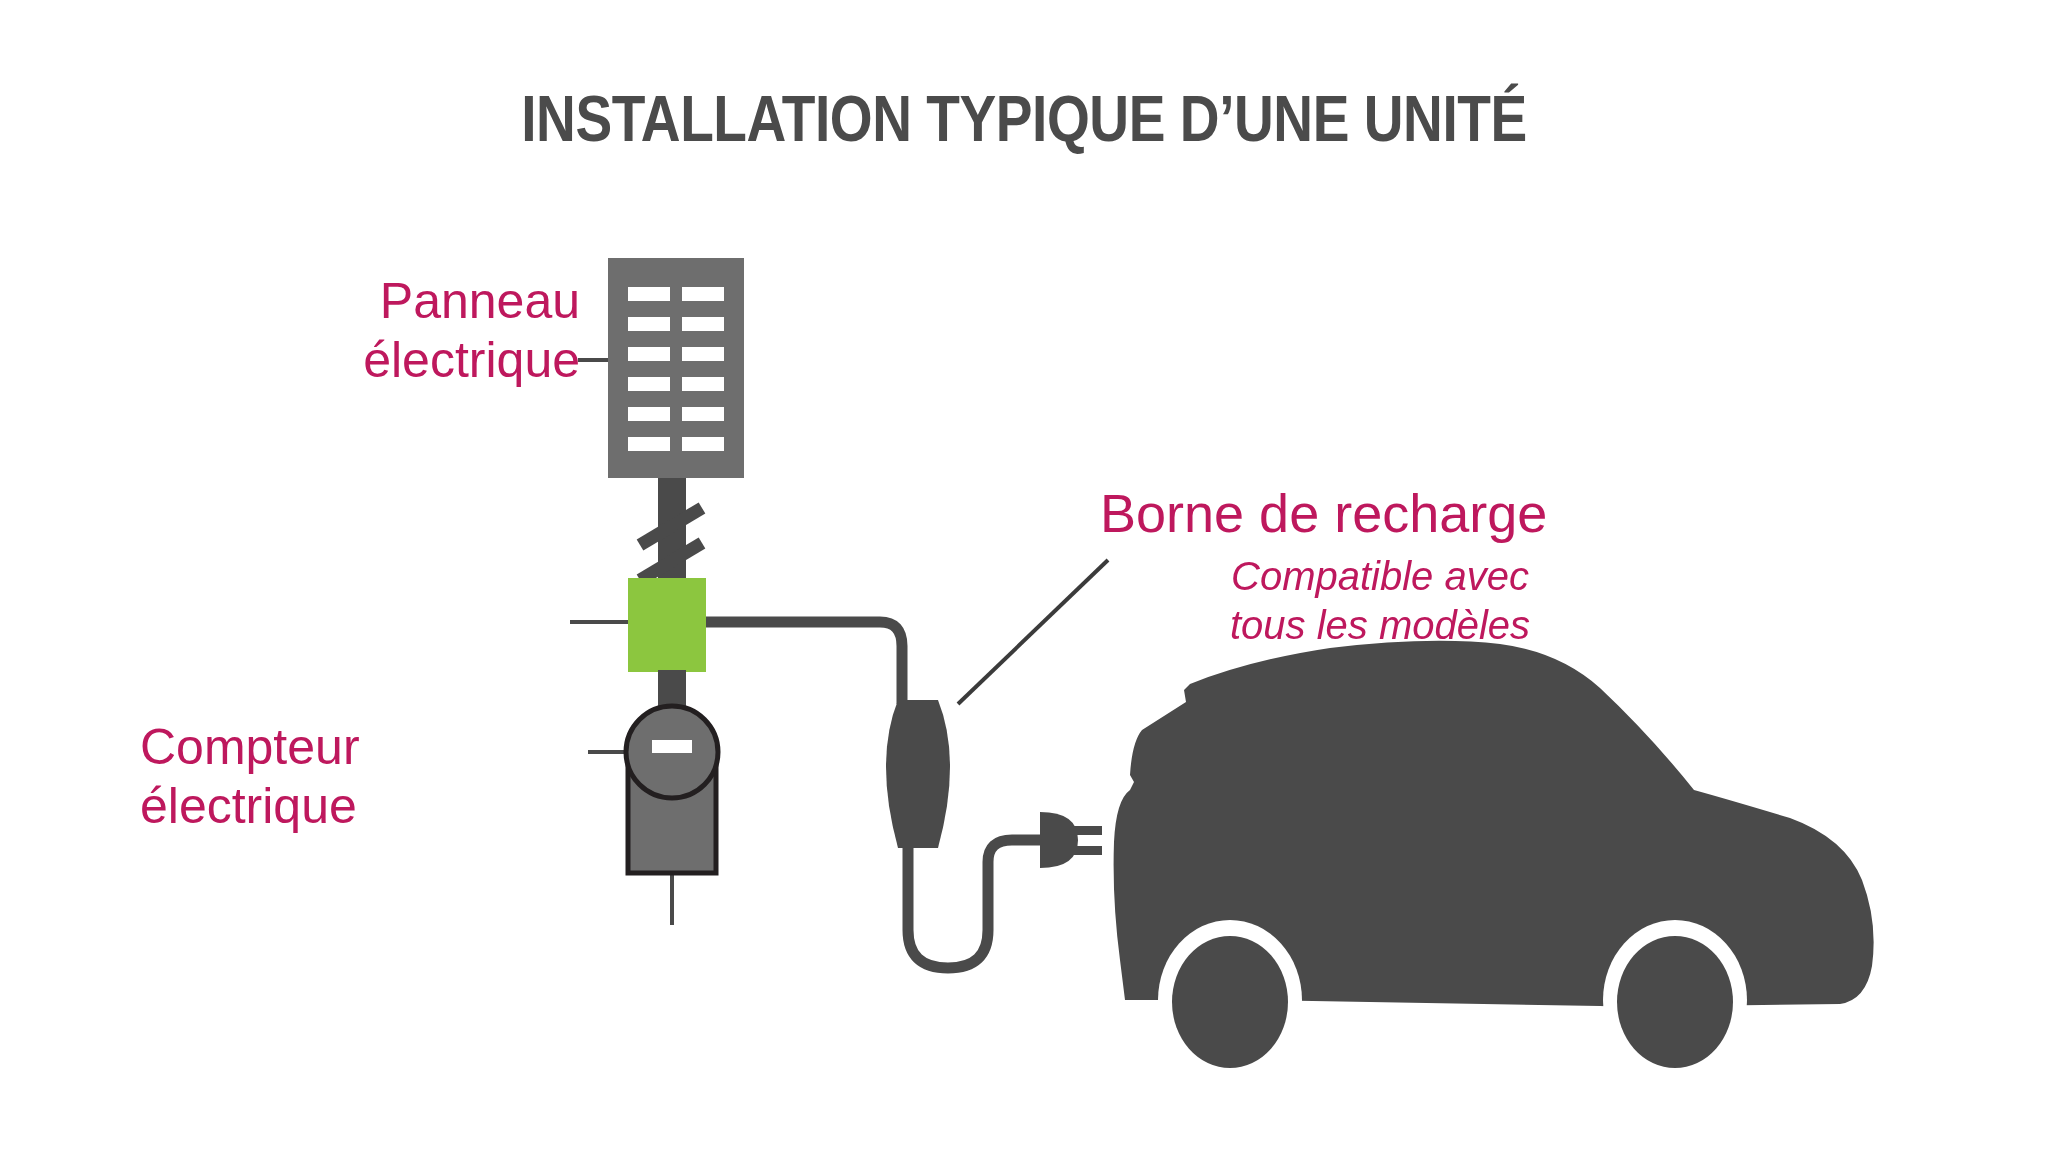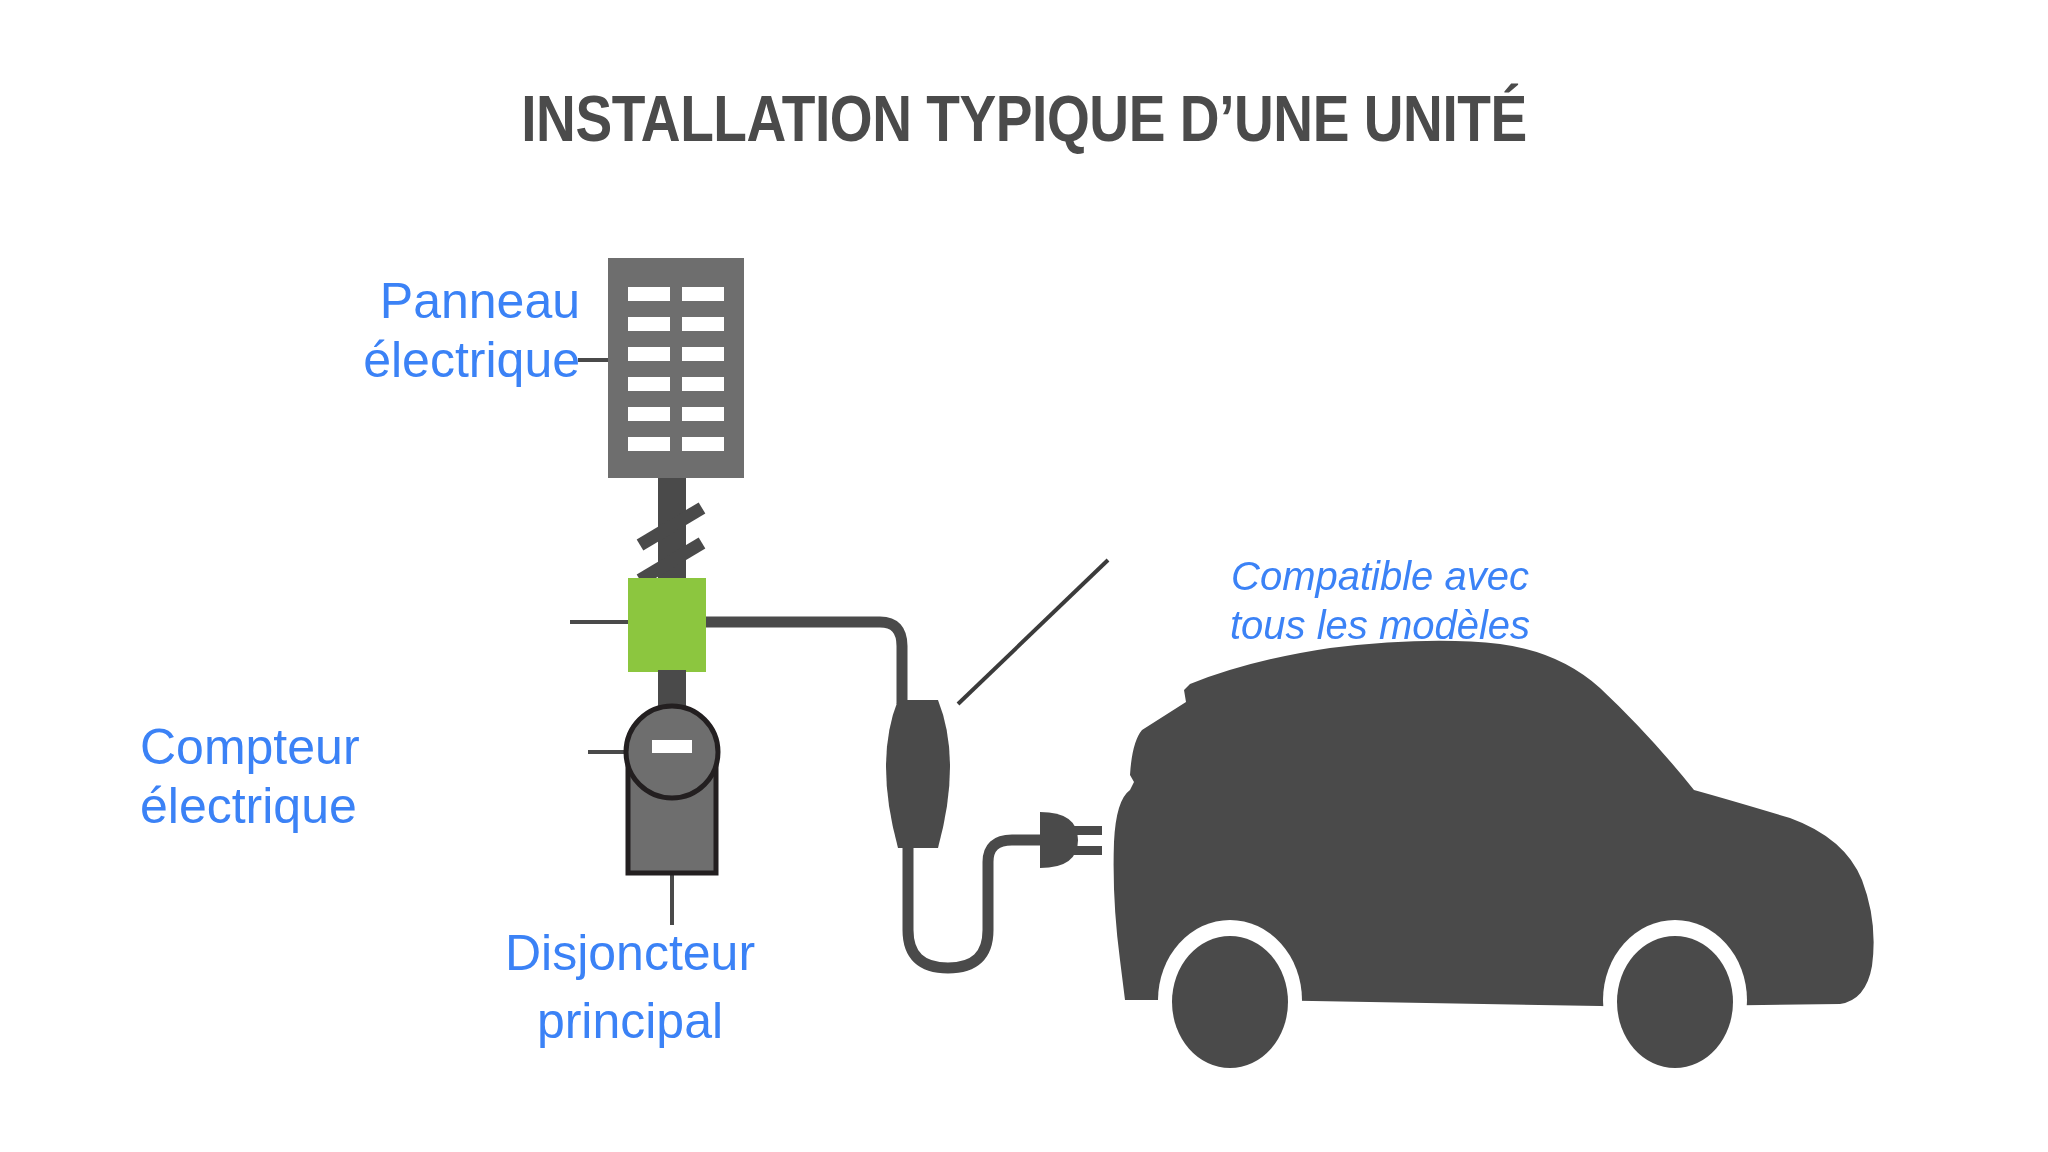--- a/index.html
+++ b/index.html
@@ -36,21 +36,21 @@
     transform: scaleX(0.86);
     transform-origin: 50% 50%;
     white-space: nowrap;
   }
 
   
   .label {
     position: absolute;
     font-family: "Liberation Sans", sans-serif;
     font-weight: normal;
-    color: #3b82f6;
+    color: #be185d;
     white-space: pre-line;
     line-height: 1.18;
   }
   #lbl-panneau {
     left: 160px;
     top: 272px;
     width: 420px;
     text-align: right;
     font-size: 50px;
   }
@@ -198,20 +198,19 @@
     </g>
   </svg>
 
   <div class="label" id="lbl-panneau">Panneau
 électrique</div>
 
 
   <div class="label" id="lbl-compteur">Compteur
 électrique</div>
 
-  <div class="label" id="lbl-disjoncteur">Disjoncteur
-principal</div>
-
+
+  <div class="label" id="lbl-borne-title">Borne de recharge</div>
 
   <div class="label" id="lbl-borne-sub">Compatible avec
 tous les modèles</div>
 
 </div>
 
 </body></html>

